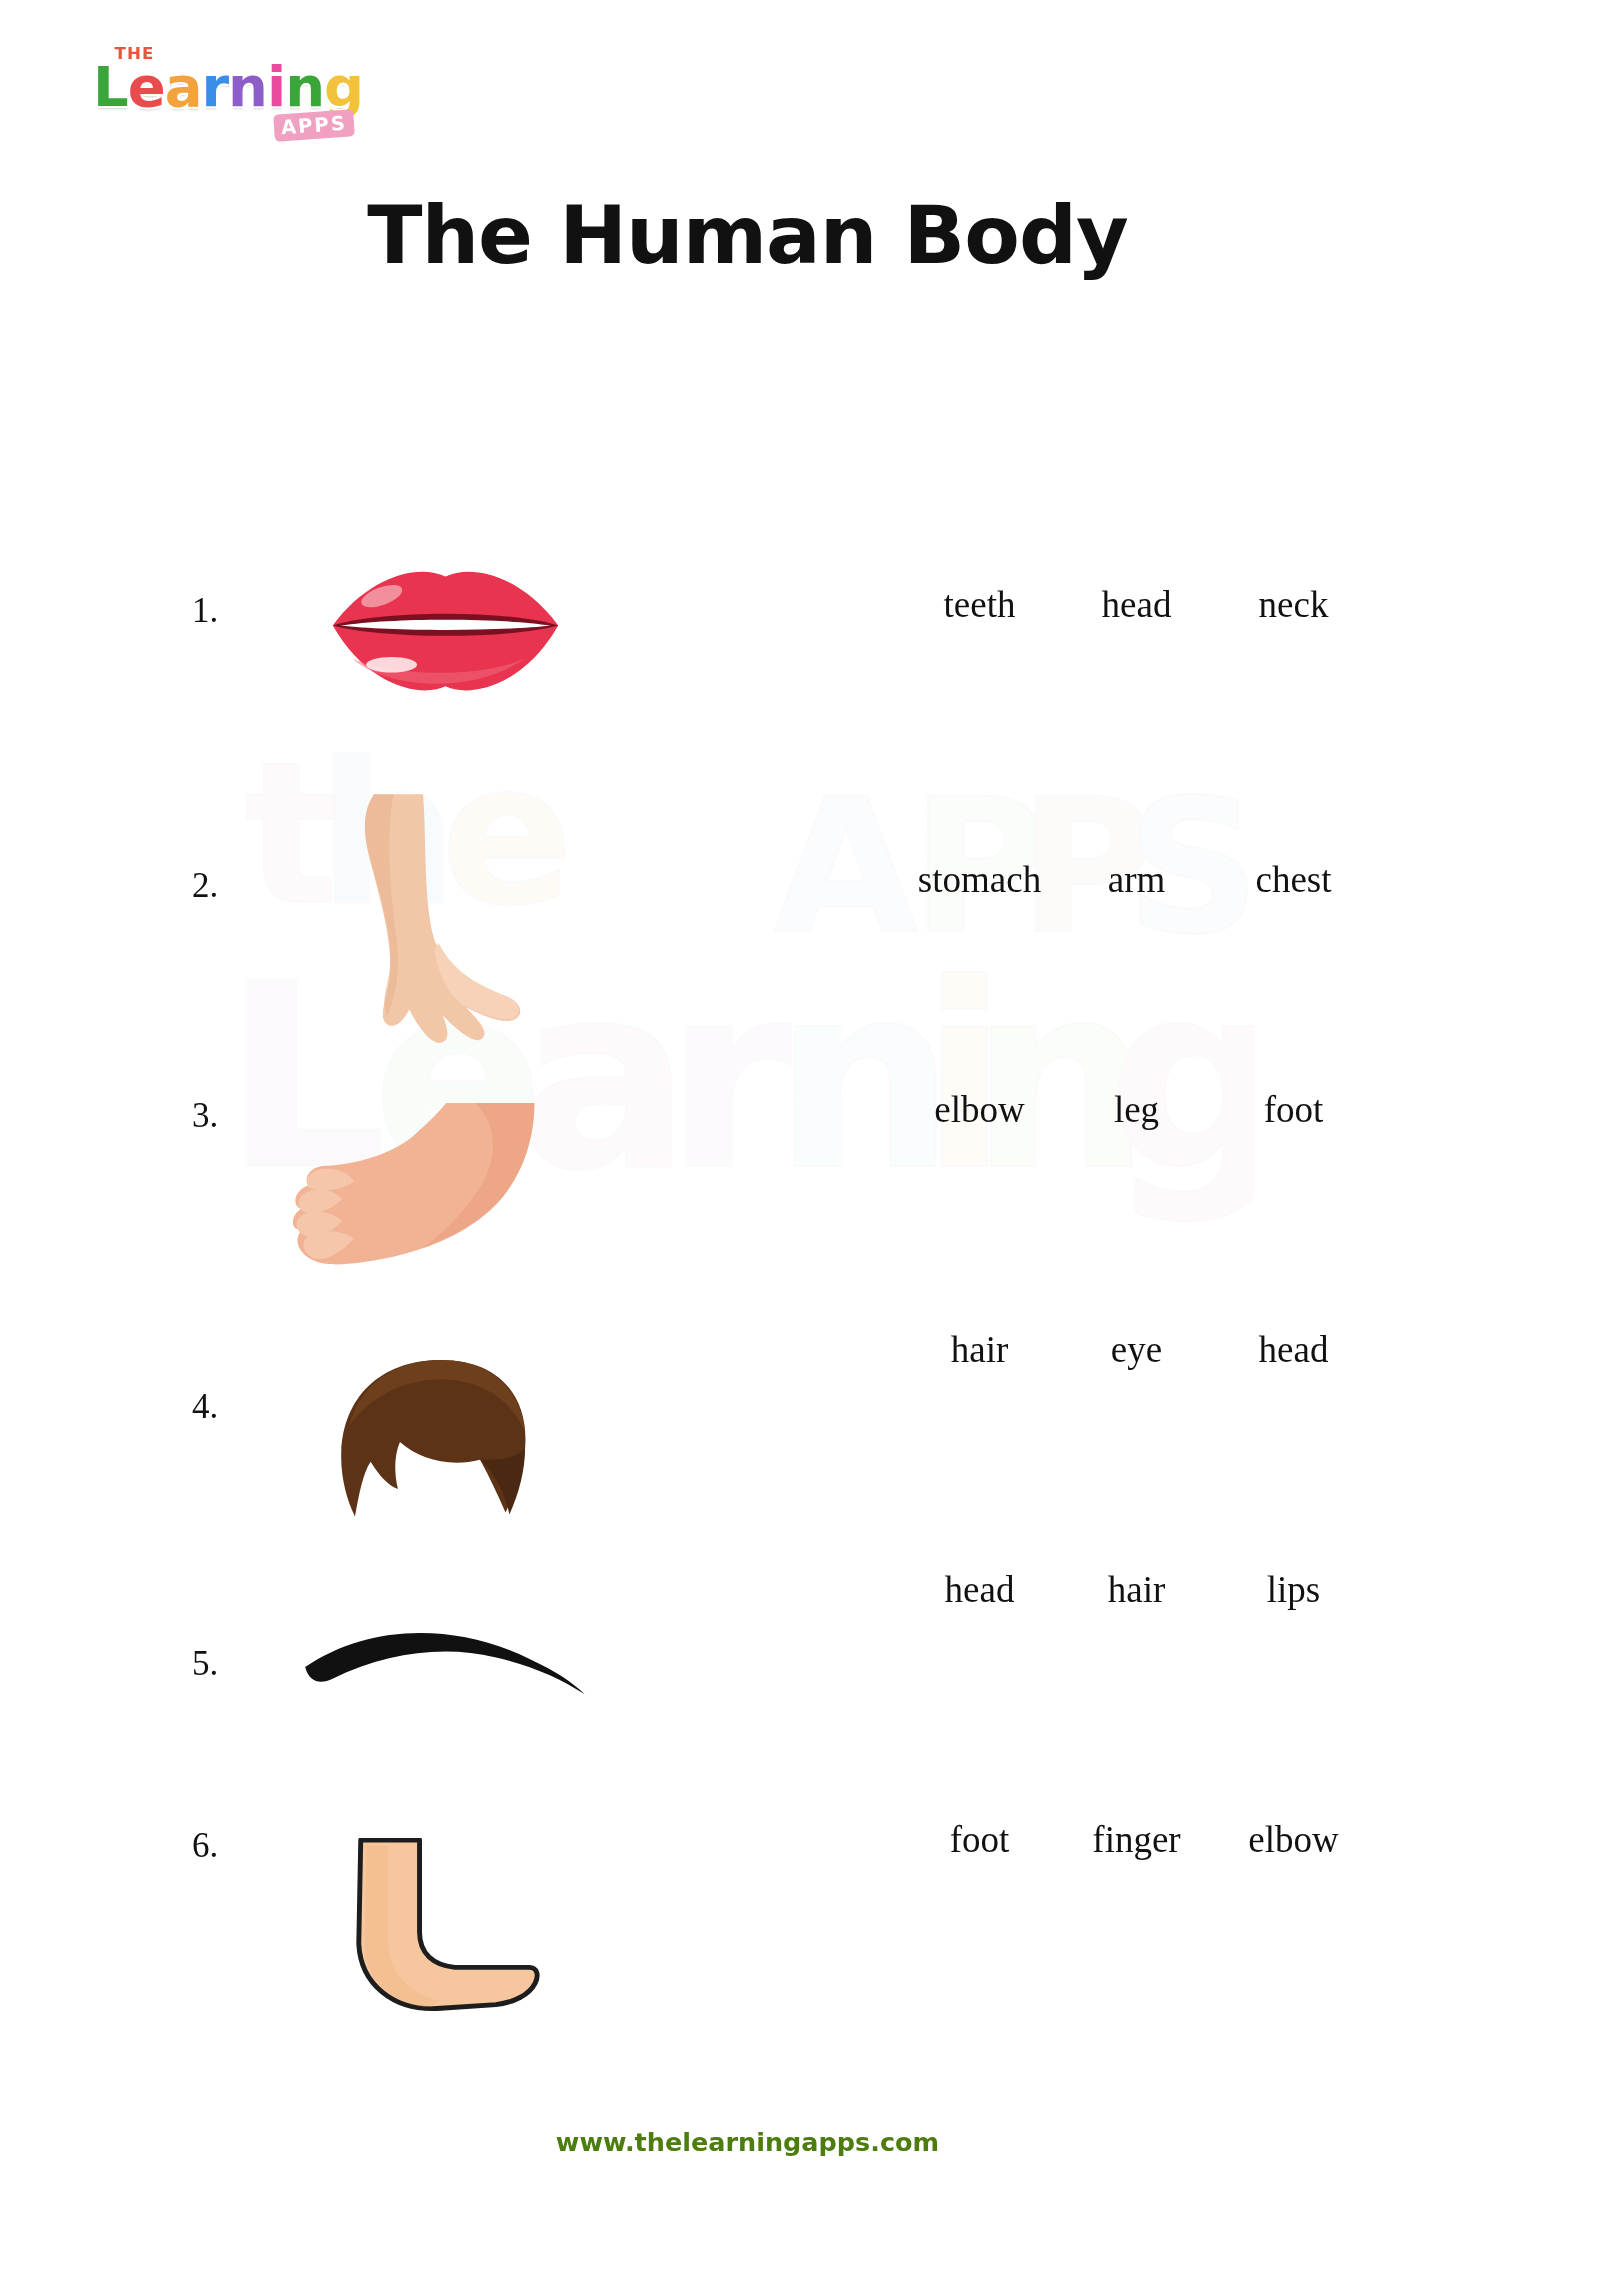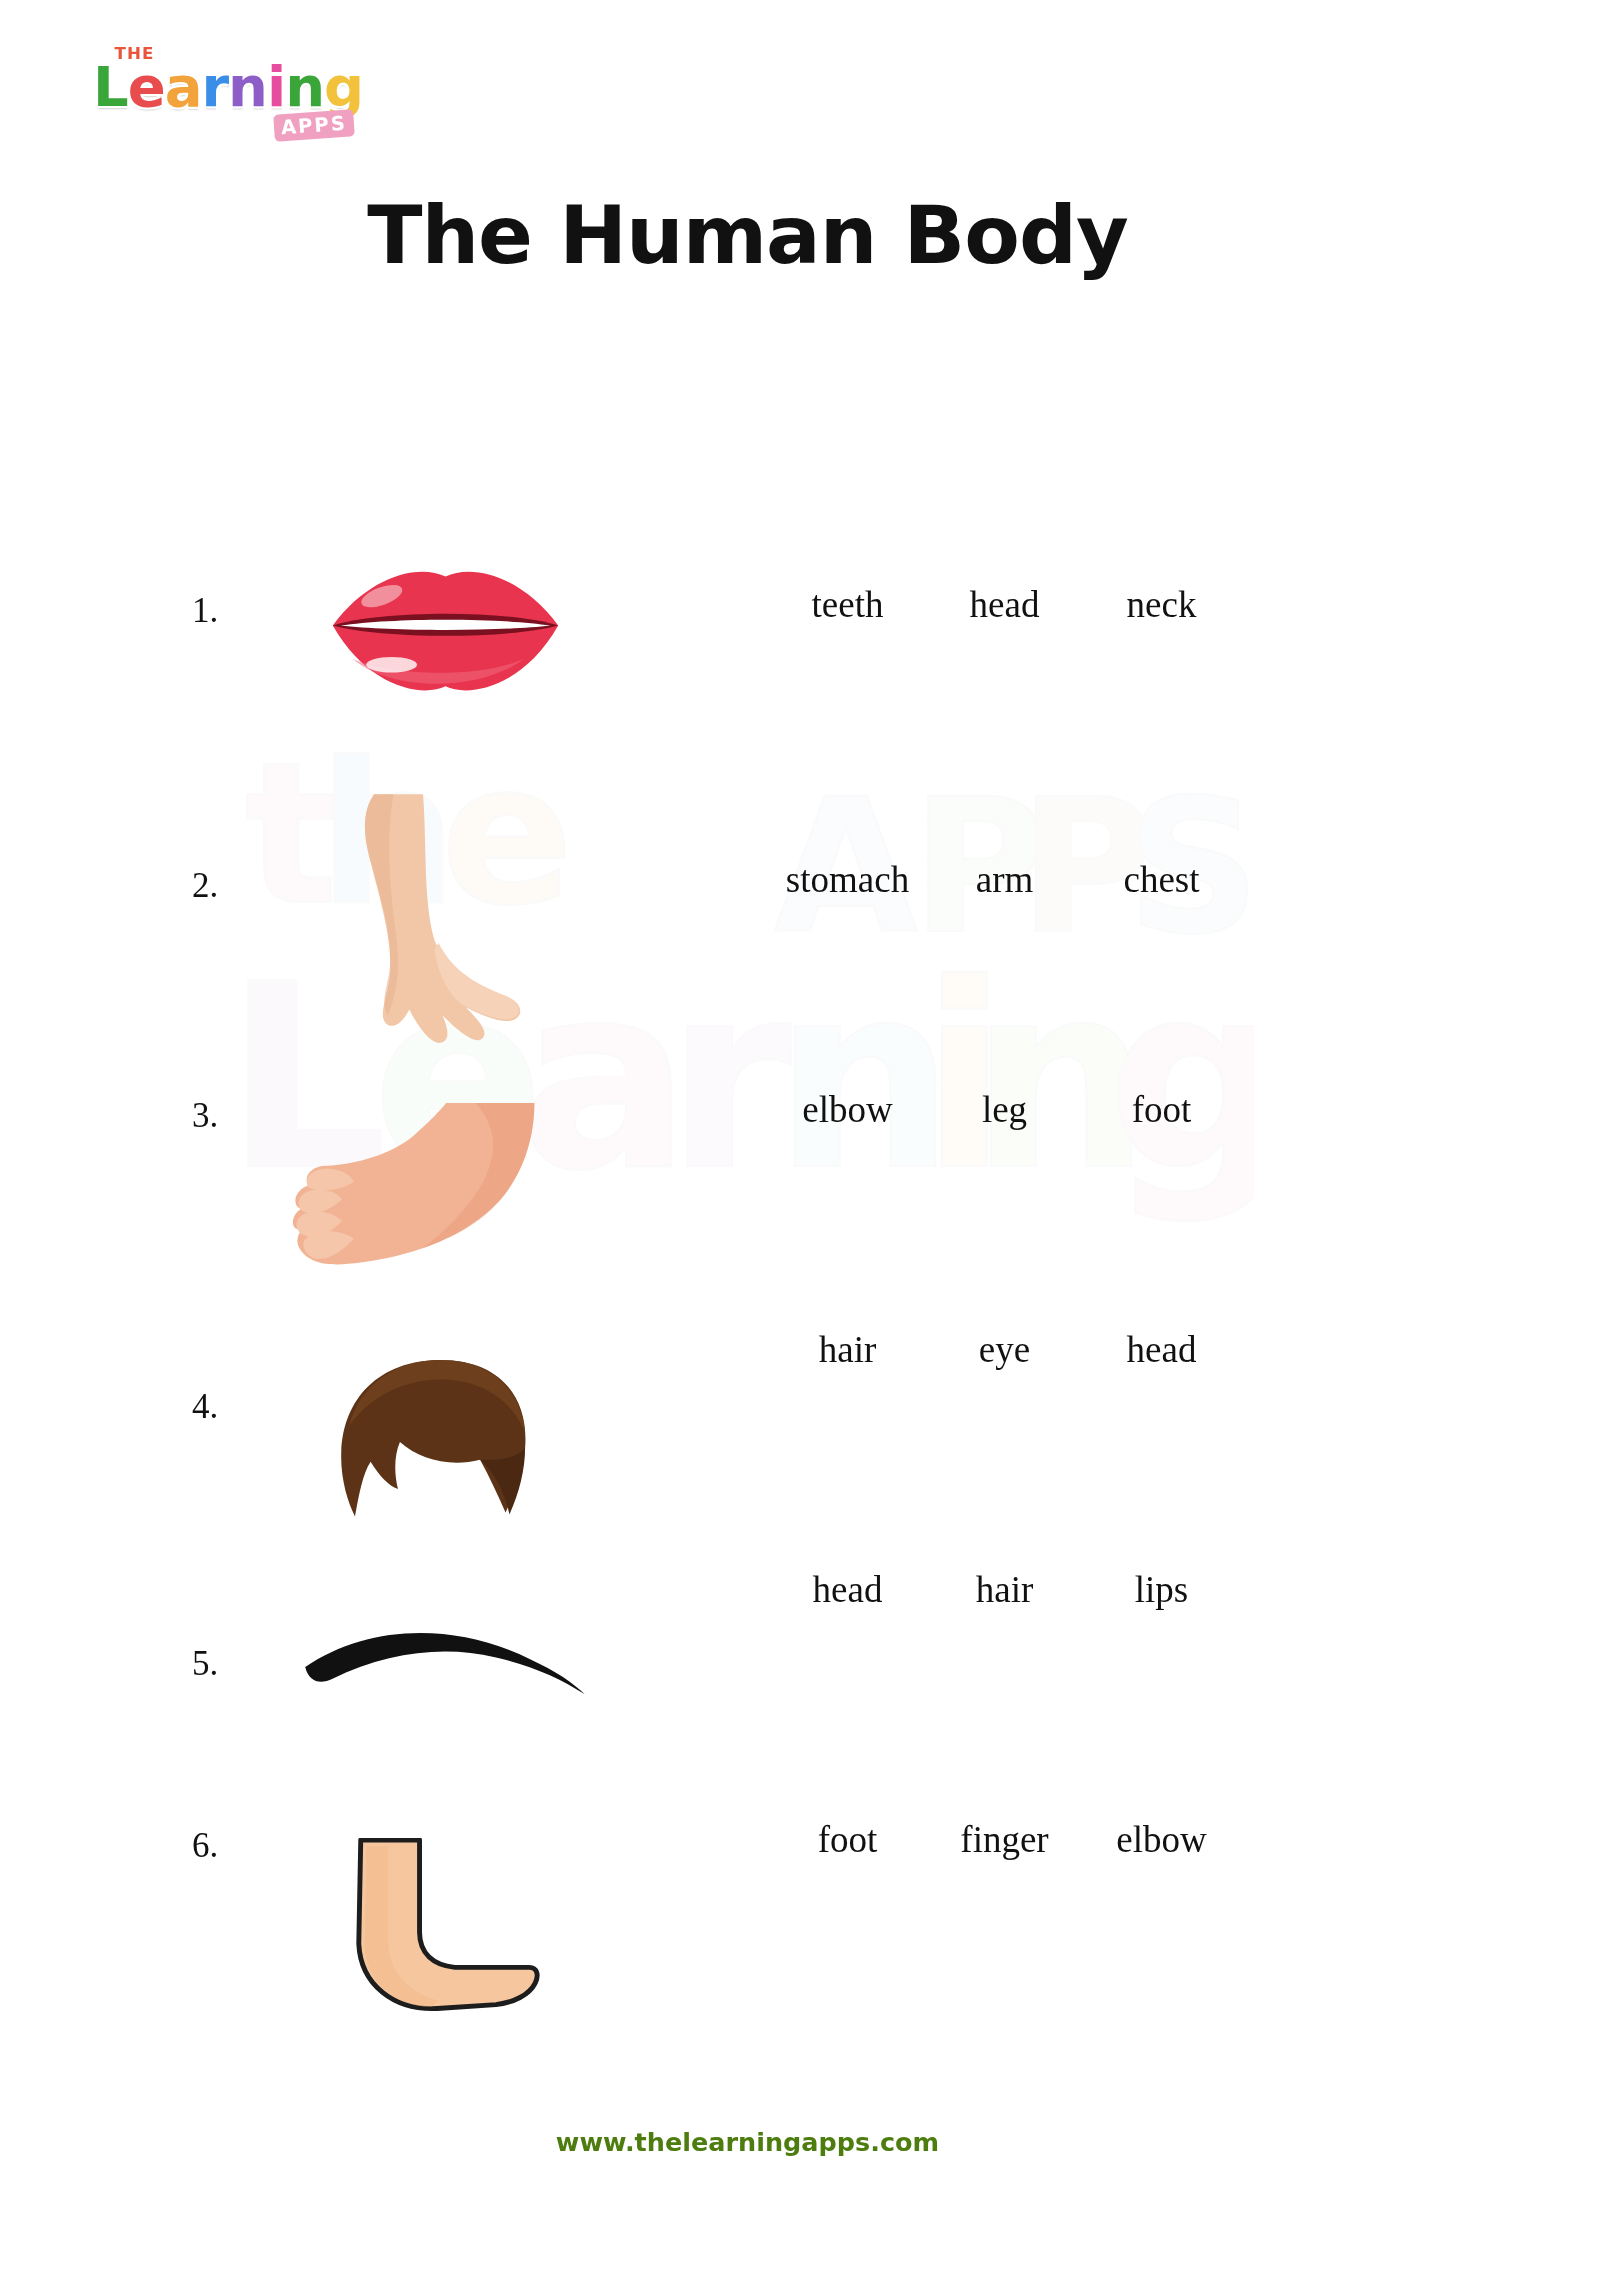--- a/index.html
+++ b/index.html
@@ -118,21 +118,21 @@
     position: absolute;
     font-size: 35px;
     color: #111;
   }
   .row-options {
     position: absolute;
     top: 0;
     left: 637px;
     width: 735px;
     display: flex;
-    justify-content: center;
+    justify-content: flex-end;
     font-size: 37px;
     color: #111;
   }
   .opt {
     text-align: center;
     min-width: 157px;
   }
   .pic {
     position: absolute;
     z-index: 2;

